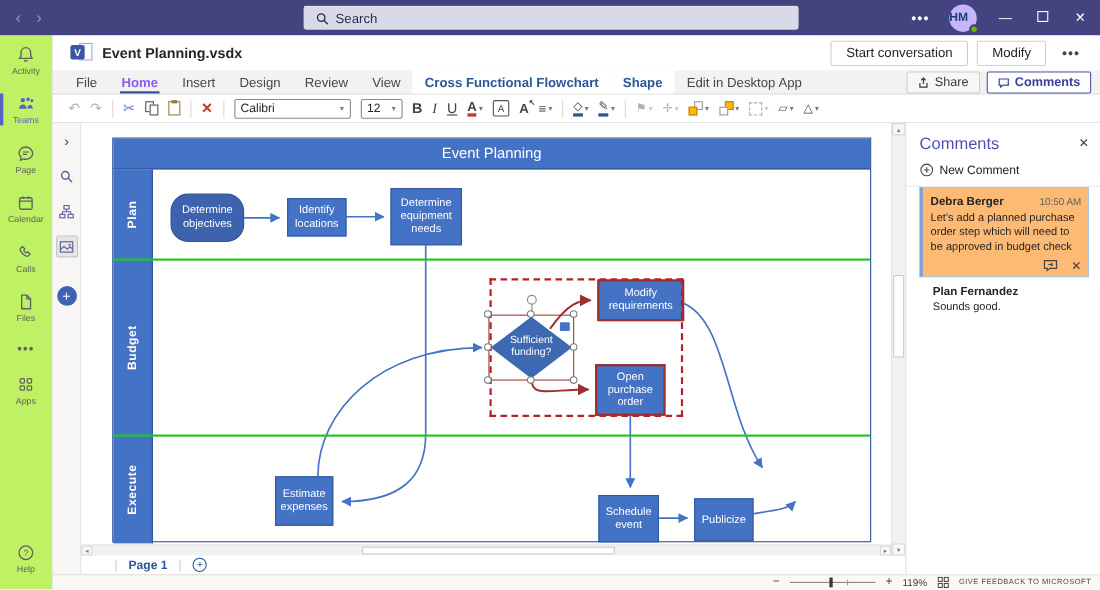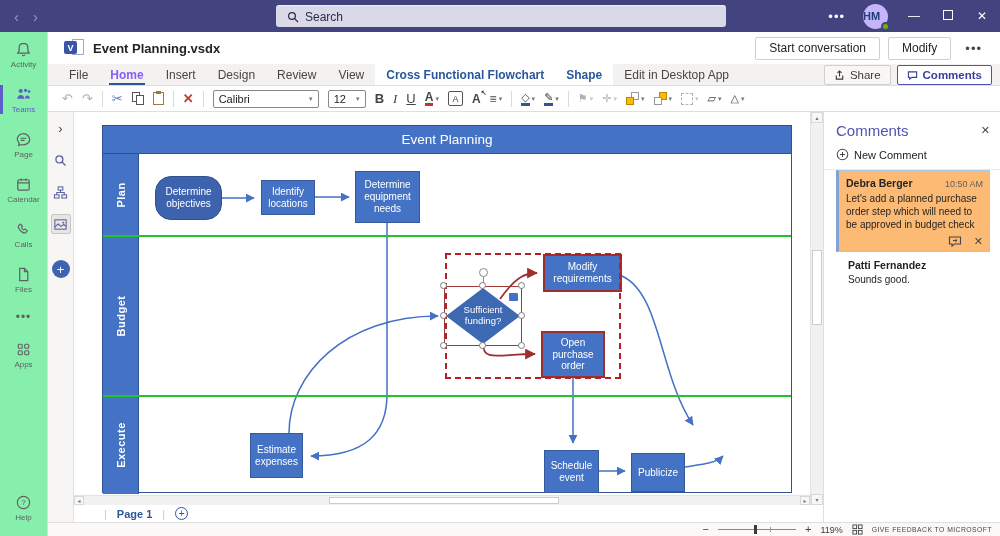--- a/index.html
+++ b/index.html
@@ -14,21 +14,21 @@
   .topbar-dots { font-size:13px; letter-spacing:1px; }
   .avatar { position:relative; width:25px; height:25px; border-radius:50%; background:#c4b5fd; color:#1E3E75; font-size:11px; font-weight:bold; display:flex; align-items:center; justify-content:flex-start; }
   .presence { position:absolute; right:-2px; bottom:-2px; width:9px; height:9px; border-radius:50%; background:#6BB700; border:2px solid #42437F; }
   .win-btn { font-size:12px; width:16px; text-align:center; }
   .maxi { width:10px; height:10px; border:1px solid #fff; display:inline-block; }
 
   
   .shell { display:flex; height:504px; }
 
   
-  .sidebar { width:48px; background:#86efac; display:flex; flex-direction:column; align-items:stretch; border-right:1px solid #DCDCDC; }
+  .sidebar { width:48px; background:#bef264; display:flex; flex-direction:column; align-items:stretch; border-right:1px solid #DCDCDC; }
   .side-item { position:relative; height:45px; display:flex; flex-direction:column; align-items:center; justify-content:center; gap:1px; color:#616161; }
   .side-item .lbl { font-size:8px; color:#616161; }
   .side-item.active .lbl { color:#5B5FC7; }
   .side-item.active::before { content:""; position:absolute; left:0; top:8px; bottom:8px; width:3px; background:#5B5FC7; }
   .side-dots { height:30px; display:flex; align-items:center; justify-content:center; color:#616161; font-size:12px; letter-spacing:1px; }
   .side-spacer { flex:1; }
 
   
   .main { width:952px; display:flex; flex-direction:column; background:#fff; }
 
@@ -510,21 +510,21 @@
           <div class="c-body">Let's add a planned purchase order step which will need to be approved in budget check</div>
           <div class="c-actions">
             <svg width="14" height="13" viewBox="0 0 14 13">
                 <path d="M1.5 2h11v7h-6L4 11V9H1.5z" fill="none" stroke="#484644" stroke-width="1.1"></path>
                 <path d="M5 5.5h4M9 5.5L7.4 4M9 5.5L7.4 7" stroke="#484644" stroke-width="1" fill="none"></path>
               </svg>
             <span style="font-size:11px;">✕</span>
           </div>
         </div>
         <div class="c-reply">
-          <div class="c-author">Patti Fernandez</div>
+          <div class="c-author">Plan Fernandez</div>
           <div class="c-body">Sounds good.</div>
         </div>
       </div>
     </div>
 
     <div class="statusbar">
       <span class="zoom-minus">−</span>
       <span class="slider">
           <span class="track"></span>
           <span class="tick"></span>

